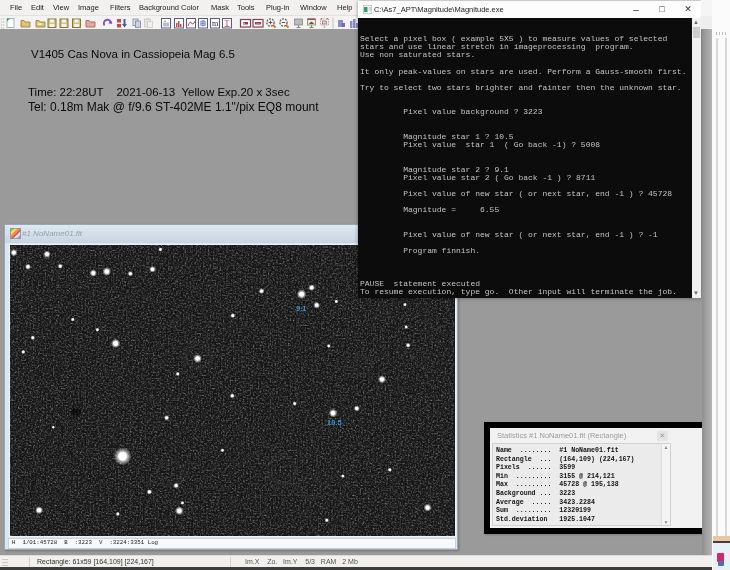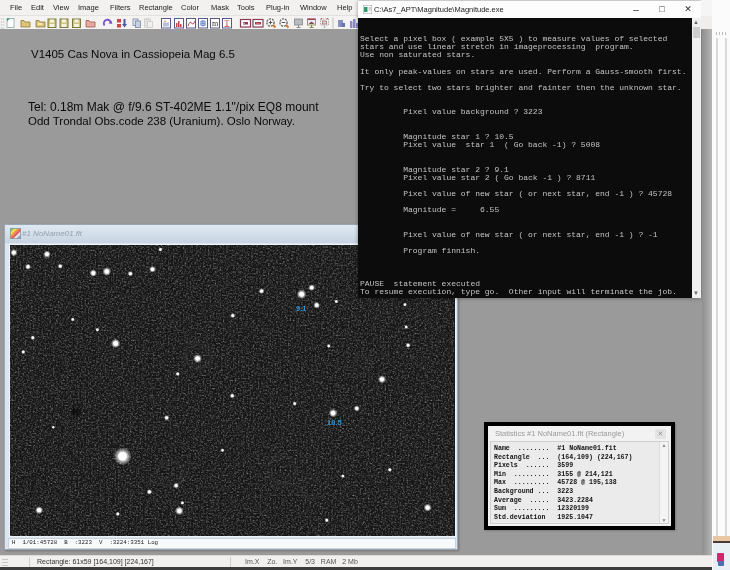--- a/index.html
+++ b/index.html
@@ -13,21 +13,21 @@
 </head>
 <body>
 <div class="root">
 
   <div class="abs menu" style="left:0;top:0;width:712px;height:15px;background:#f2f1ef;">
     <span style="left:10px">File</span>
     <span style="left:31px">Edit</span>
     <span style="left:53px">View</span>
     <span style="left:78px">Image</span>
     <span style="left:110px">Filters</span>
-    <span style="left:139px">Rectangle</span>
+    <span style="left:139px">Background</span>
     <span style="left:181px">Color</span>
     <span style="left:211px">Mask</span>
     <span style="left:237px">Tools</span>
     <span style="left:266px">Plug-in</span>
     <span style="left:300px">Window</span>
     <span style="left:337px">Help</span>
   </div>
 
   <div id="toolbar" class="abs" style="left:0;top:15px;width:712px;height:14px;background:#f4f3f1;border-top:1px solid #e2e1df;">
   <svg width="360" height="14" style="display:block">
@@ -158,22 +158,22 @@
           <rect x="350" y="5" width="2.5" height="7"></rect>
           <rect x="353" y="3" width="2.5" height="9"></rect>
           <rect x="356" y="7" width="2" height="5"></rect>
         </g>
   </svg>
   </div>
 
   <div class="abs" style="left:0;top:29px;width:712px;height:526px;background:#9a9a9a;"></div>
 
   <div class="abs" style="left:31px;top:48px;font-size:11.5px;color:#0a0a0a;">V1405 Cas Nova in Cassiopeia Mag 6.5</div>
+  <div class="abs" style="left:28px;top:85.5px;font-size:11.5px;color:#0a0a0a;">Time: 22:28UT&nbsp;&nbsp;&nbsp; 2021-06-13&nbsp; Yellow Exp.20 x 3sec</div>
   <div class="abs" style="left:28px;top:100px;font-size:12px;color:#0a0a0a;">Tel: 0.18m Mak @ f/9.6 ST-402ME 1.1"/pix EQ8 mount</div>
-  <div class="abs" style="left:28px;top:114.5px;font-size:11.5px;color:#0a0a0a;">Odd Trondal Obs.code 238 (Uranium). Oslo Norway.</div>
 
   <div id="imgwin" class="abs" style="left:3.5px;top:223.5px;width:452.5px;height:324px;background:#dce6f0;border:1px solid #9aa6b2;box-shadow:1px 1px 2px rgba(0,0,0,.25);">
     <div class="abs" style="left:0;top:0;width:100%;height:18px;background:linear-gradient(#dfe9f2,#c7d4e1);">
       <svg class="abs" style="left:5px;top:3px" width="11" height="11" viewBox="0 0 11 11">
         <rect x="0" y="0" width="11" height="11" fill="#dfe3e7"></rect>
         <g>
           <polygon points="0,0 5,0 0,5" fill="#7cc95e"></polygon>
           <polygon points="5,0 8,0 0,8 0,5" fill="#f5e04a"></polygon>
           <polygon points="8,0 11,0 0,11 0,8" fill="#f09040"></polygon>
           <polygon points="11,0 11,3 3,11 0,11" fill="#e05858"></polygon>
@@ -354,21 +354,21 @@
 PAUSE  statement executed
 To resume execution, type go.  Other input will terminate the job.</pre>
 
     <div class="abs" style="right:0;top:16.5px;width:9px;height:280px;background:#f0f0f0;">
       <div class="abs" style="left:0;top:0;width:9px;height:9px;font-size:6px;color:#6a6a6a;text-align:center;line-height:9px;">▲</div>
       <div class="abs" style="left:1px;top:9px;width:7px;height:11px;background:#cdcdcd;"></div>
       <div class="abs" style="left:0;bottom:0;width:9px;height:9px;font-size:6px;color:#6a6a6a;text-align:center;line-height:9px;">▼</div>
     </div>
   </div>
 
-  <div id="stats" class="abs" style="left:484px;top:422px;width:183px;height:100px;background:#f2f2f2;border:4px solid #000000;box-shadow:1px 1px 2px rgba(0,0,0,.2);">
+  <div id="stats" class="abs" style="left:484px;top:422px;width:183px;height:100px;background:#f2f2f2;border:6px solid #000000;box-shadow:1px 1px 2px rgba(0,0,0,.2);padding-left:46px;">
     <div class="abs" style="left:7px;top:3px;font-size:7.5px;color:#9a9a9a;">Statistics #1 NoName01.fit (Rectangle)</div>
     <div class="abs" style="left:167px;top:2.5px;width:11px;height:10px;background:#e4e4e4;font-size:7px;color:#999;text-align:center;line-height:10px;">✕</div>
     <div class="abs" style="left:2px;top:15px;width:177px;height:81px;background:#ebebeb;border:1px solid #d0d0d0;">
       <pre style="position:absolute;left:3px;top:3px;font-family:'Liberation Mono',monospace;font-size:6.6px;line-height:8.6px;color:#111;font-weight:bold;">Name  ........  #1 NoName01.fit
 Rectangle  ...  (164,109) (224,167)
 Pixels  ......  3599
 Min  .........  3155 @ 214,121
 Max  .........  45728 @ 195,138
 Background ...  3223
 Average  .....  3423.2284

